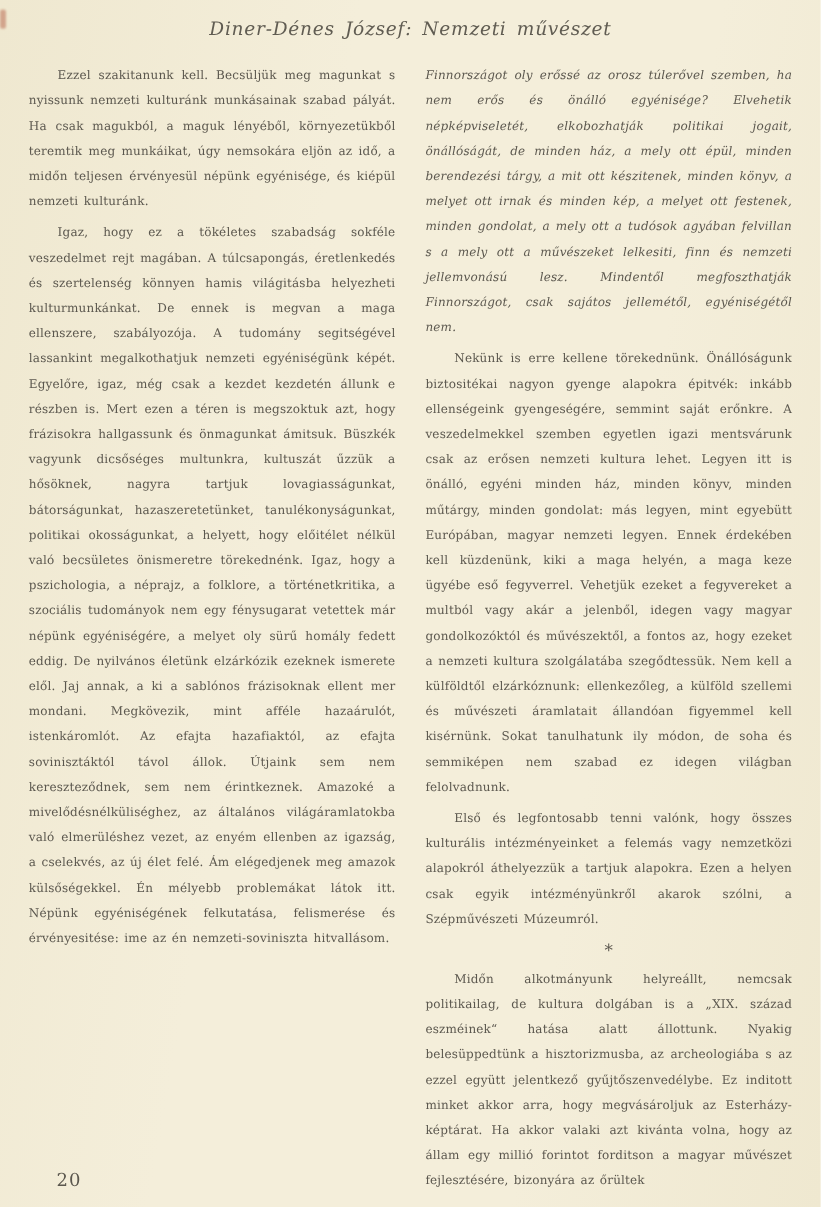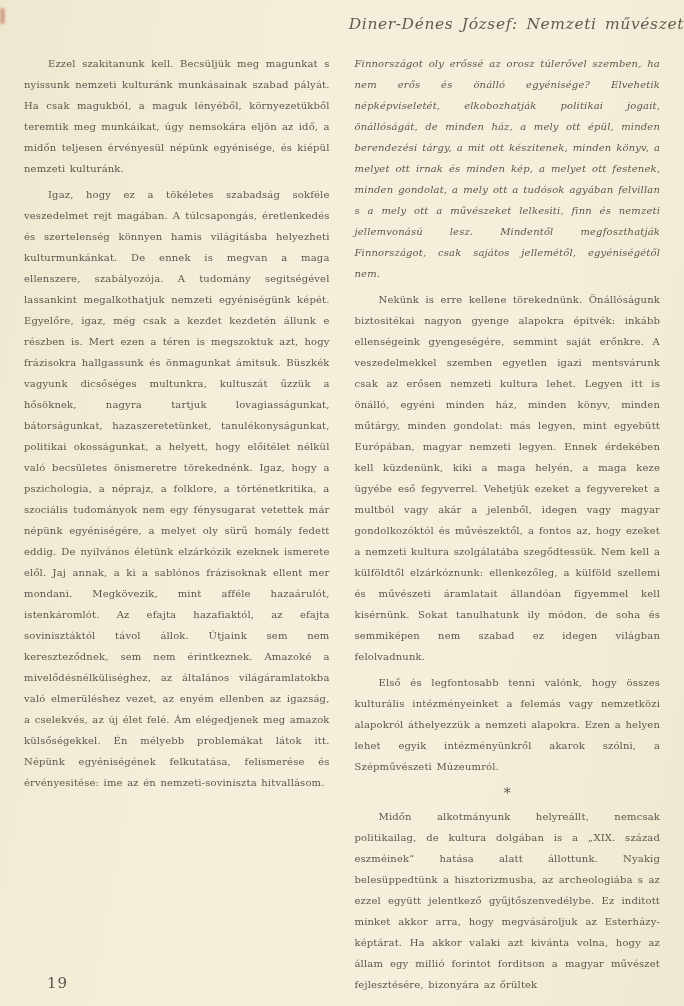--- a/index.html
+++ b/index.html
@@ -27,21 +27,21 @@
     top: 8px;
     width: 5px;
     height: 16px;
     background: var(--mark, #b0543c);
     opacity: 0.45;
     border-radius: 2px;
     filter: blur(1px);
   }
   .running-header {
     padding-top: 15px;
-    text-align: right;
+    text-align: center;
     font-style: italic;
     font-size: 15.5px;
     letter-spacing: 0.6px;
     word-spacing: 3px;
     color: var(--ink_light, #605c52);
   }
   .columns {
     display: flex;
     gap: 15px;
     padding: 15px 19px 0 19px;
@@ -93,22 +93,22 @@
 
     <div class="col">
       <p class="para">Ezzel szakitanunk kell. Becsüljük meg magunkat s nyissunk nemzeti kulturánk munkásainak szabad pályát. Ha csak magukból, a maguk lényéből, környezetükből teremtik meg munkáikat, úgy nemsokára eljön az idő, a midőn teljesen érvényesül népünk egyénisége, és kiépül nemzeti kulturánk.</p>
       <p class="para">Igaz, hogy ez a tökéletes szabadság sokféle veszedelmet rejt magában. A túlcsapongás, éretlenkedés és szertelenség könnyen hamis világitásba helyezheti kulturmunkánkat. De ennek is megvan a maga ellenszere, szabályozója. A tudomány segitségével lassankint megalkothatjuk nemzeti egyéniségünk képét. Egyelőre, igaz, még csak a kezdet kezdetén állunk e részben is. Mert ezen a téren is megszoktuk azt, hogy frázisokra hallgassunk és önmagunkat ámitsuk. Büszkék vagyunk dicsőséges multunkra, kultuszát űzzük a hősöknek, nagyra tartjuk lovagiasságunkat, bátorságunkat, hazaszeretetünket, tanulékonyságunkat, politikai okosságunkat, a helyett, hogy előitélet nélkül való becsületes önismeretre törekednénk. Igaz, hogy a pszichologia, a néprajz, a folklore, a történetkritika, a szociális tudományok nem egy fénysugarat vetettek már népünk egyéniségére, a melyet oly sürű homály fedett eddig. De nyilvános életünk elzárkózik ezeknek ismerete elől. Jaj annak, a ki a sablónos frázisoknak ellent mer mondani. Megkövezik, mint afféle hazaárulót, istenkáromlót. Az efajta hazafiaktól, az efajta sovinisztáktól távol állok. Útjaink sem nem kereszteződnek, sem nem érintkeznek. Amazoké a mivelődésnélküliséghez, az általános világáramlatokba való elmerüléshez vezet, az enyém ellenben az igazság, a cselekvés, az új élet felé. Ám elégedjenek meg amazok külsőségekkel. Én mélyebb problemákat látok itt. Népünk egyéniségének felkutatása, felismerése és érvényesitése: ime az én nemzeti-soviniszta hitvallásom.</p>
 
     </div>
 
     <div class="col">
       <p class="para continuation">Finnországot oly erőssé az orosz túlerővel szemben, ha nem erős és önálló egyénisége? Elvehetik népképviseletét, elkobozhatják politikai jogait, önállóságát, de minden ház, a mely ott épül, minden berendezési tárgy, a mit ott készitenek, minden könyv, a melyet ott irnak és minden kép, a melyet ott festenek, minden gondolat, a mely ott a tudósok agyában felvillan s a mely ott a művészeket lelkesiti, finn és nemzeti jellemvonású lesz. Mindentől megfoszthatják Finnországot, csak sajátos jellemétől, egyéniségétől nem.</p>
       <p class="para">Nekünk is erre kellene törekednünk. Önállóságunk biztositékai nagyon gyenge alapokra épitvék: inkább ellenségeink gyengeségére, semmint saját erőnkre. A veszedelmekkel szemben egyetlen igazi mentsvárunk csak az erősen nemzeti kultura lehet. Legyen itt is önálló, egyéni minden ház, minden könyv, minden műtárgy, minden gondolat: más legyen, mint egyebütt Európában, magyar nemzeti legyen. Ennek érdekében kell küzdenünk, kiki a maga helyén, a maga keze ügyébe eső fegyverrel. Vehetjük ezeket a fegyvereket a multból vagy akár a jelenből, idegen vagy magyar gondolkozóktól és művészektől, a fontos az, hogy ezeket a nemzeti kultura szolgálatába szegődtessük. Nem kell a külföldtől elzárkóznunk: ellenkezőleg, a külföld szellemi és művészeti áramlatait állandóan figyemmel kell kisérnünk. Sokat tanulhatunk ily módon, de soha és semmiképen nem szabad ez idegen világban felolvadnunk.</p>
-      <p class="para">Első és legfontosabb tenni valónk, hogy összes kulturális intézményeinket a felemás vagy nemzetközi alapokról áthelyezzük a nemzeti alapokra. Ezen a helyen lehet egyik intézményünkről akarok szólni, a Szépművészeti Múzeumról.</p>
+      <p class="para">Első és legfontosabb tenni valónk, hogy összes kulturális intézményeinket a felemás vagy nemzetközi alapokról áthelyezzük a tartjuk alapokra. Ezen a helyen csak egyik intézményünkről akarok szólni, a Szépművészeti Múzeumról.</p>
       <p class="section-sep">*</p>
       <p class="para">Midőn alkotmányunk helyreállt, nemcsak politikailag, de kultura dolgában is a „XIX. század eszméinek“ hatása alatt állottunk. Nyakig belesüppedtünk a hisztorizmusba, az archeologiába s az ezzel együtt jelentkező gyűjtőszenvedélybe. Ez inditott minket akkor arra, hogy megvásároljuk az Esterházy-képtárat. Ha akkor valaki azt kivánta volna, hogy az állam egy millió forintot forditson a magyar művészet fejlesztésére, bizonyára az őrültek</p>
     </div>
 
   </div>
 
-  <div class="page-number">19</div>
+  <div class="page-number">20</div>
 
 </div>
 
 </body></html>

